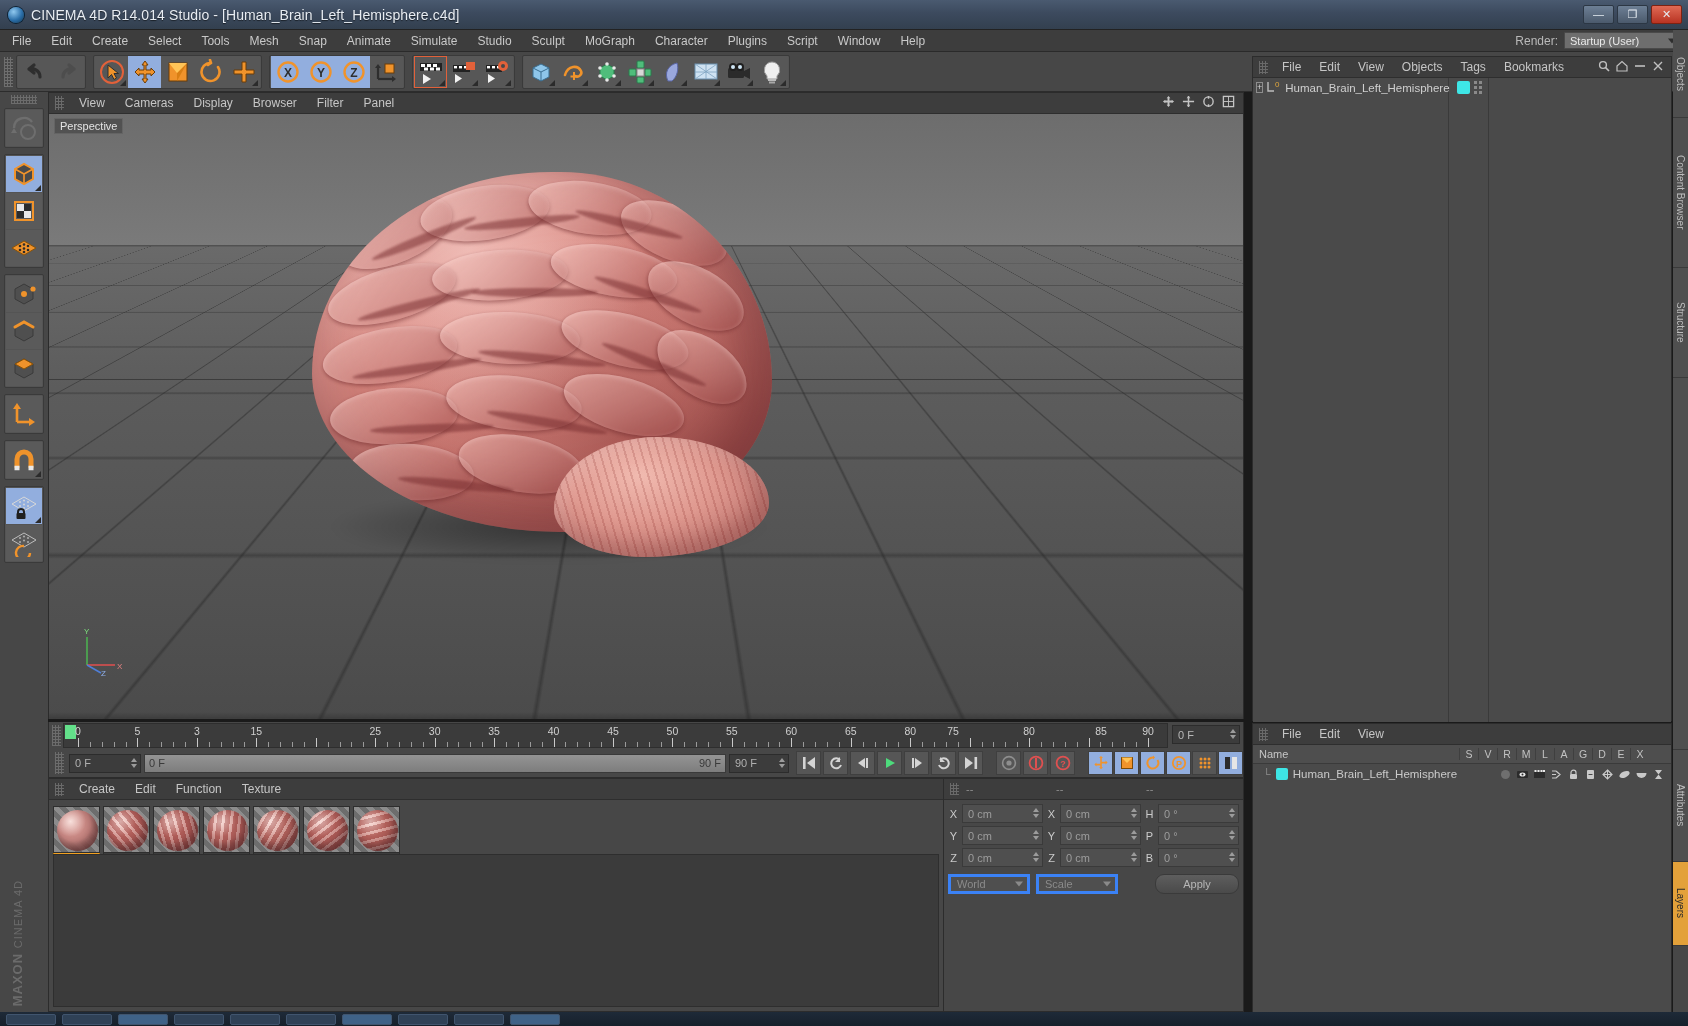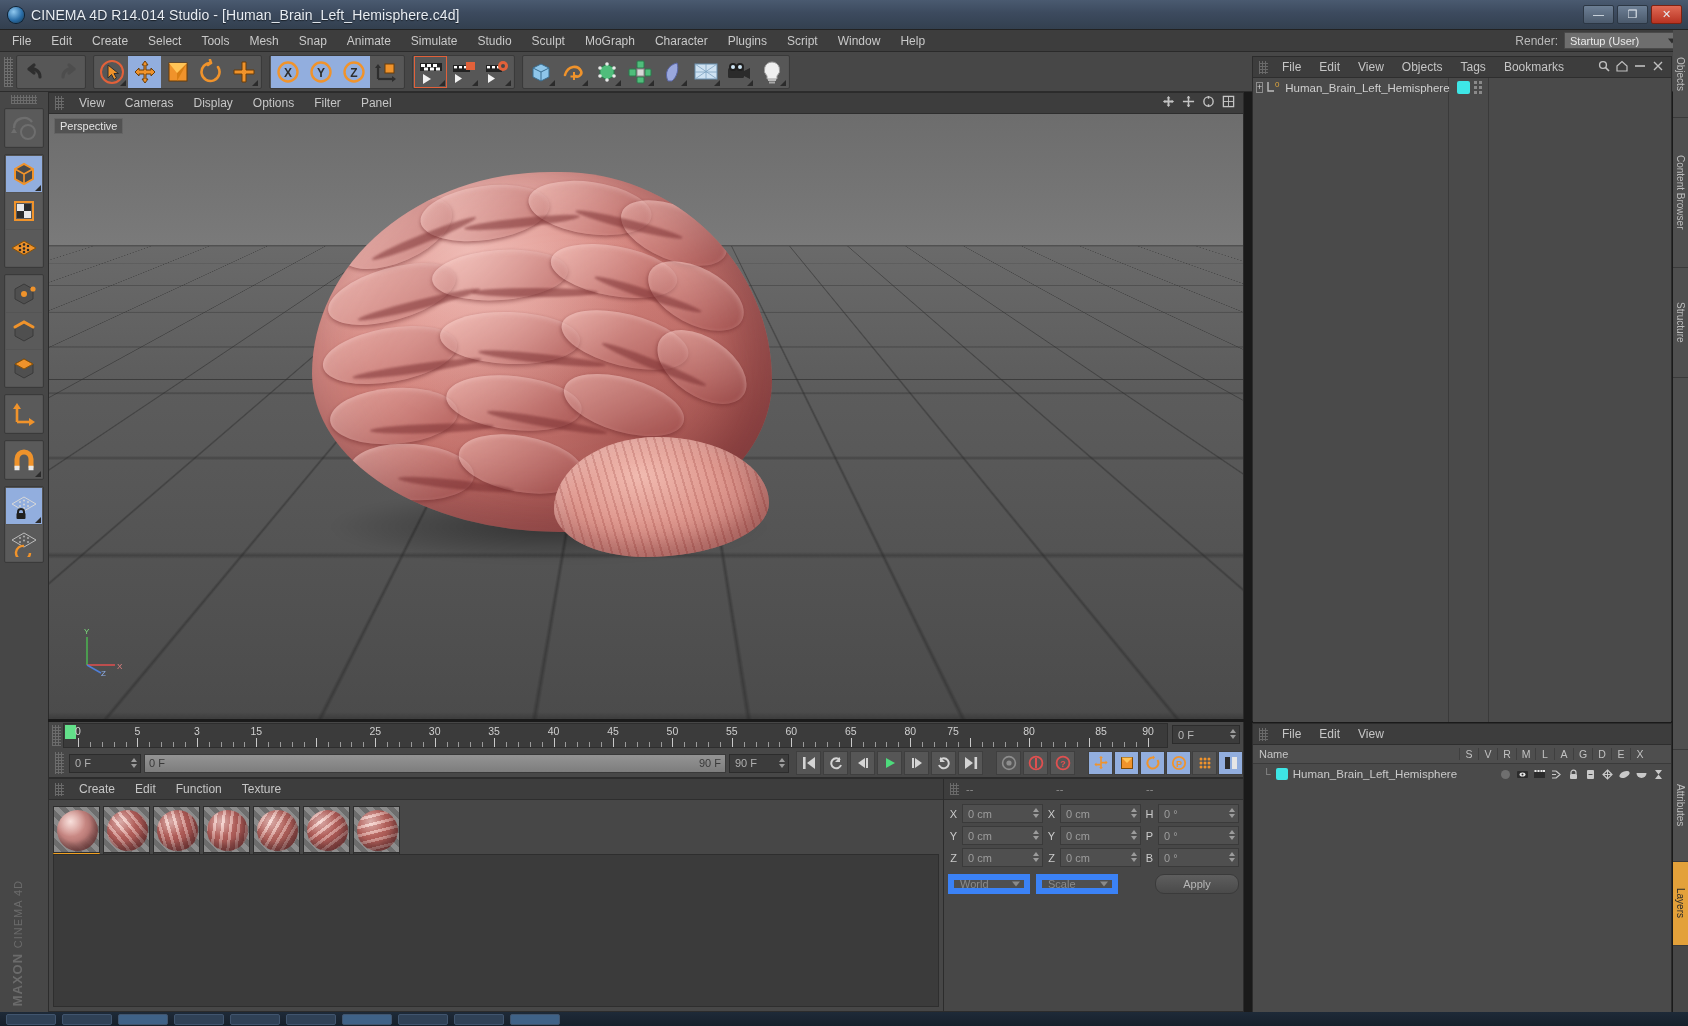--- a/index.html
+++ b/index.html
@@ -279,21 +279,21 @@
   .cp-head .col { color: #8e8e8e; font-size: 11px; width: 90px; text-align: left; }
   .cp-rows { padding: 4px 4px 0; }
   .cp-row { display: flex; align-items: center; gap: 3px; margin-bottom: 3px; }
   .cp-lbl { color: #cbcbcb; font-size: 11px; width: 11px; text-align: center; }
   .cp-in {
     flex: 1; height: 19px; background: #4f4f4f; border: 1px solid #3a3a3a;
     color: #9d9d9d; font-size: 11px; display: flex; align-items: center; padding-left: 5px; position: relative;
   }
   .cp-foot { display: flex; align-items: center; gap: 6px; padding: 4px; }
   .cp-sel {
-    width: 82px; height: 20px; background: #4f4f4f; border: 6px solid #3b82f6;
+    width: 82px; height: 20px; background: #4f4f4f; border: 3px solid #3b82f6;
     color: #8b8b8b; font-size: 11px; display: flex; align-items: center; padding-left: 6px; position: relative;
   }
   .cp-sel .arr { position: absolute; right: 4px; top: 50%; transform: translateY(-50%);
     width: 0; height: 0; border-left: 4px solid transparent; border-right: 4px solid transparent; border-top: 5px solid #8a8a8a; }
   .cp-apply {
     margin-left: auto; width: 84px; height: 20px; border-radius: 9px;
     background: linear-gradient(to bottom,#5e5e5e,#4a4a4a); border: 1px solid #3a3a3a;
     color: #b7b7b7; font-size: 11px; display: flex; align-items: center; justify-content: center;
   }
 
@@ -743,21 +743,21 @@
   <span>MAXON</span>
   <span class="sub">CINEMA 4D</span>
 </div>
 
 <div class="viewport-shell">
   <div class="vp-menubar">
     <div class="grip2"></div>
     <div class="m">View</div>
     <div class="m">Cameras</div>
     <div class="m">Display</div>
-    <div class="m">Options</div>
+    <div class="m">Browser</div>
     <div class="m">Filter</div>
     <div class="m">Panel</div>
     <div class="vp-navicons">
       <span>
         <svg width="13" height="13" viewBox="0 0 14 14">
             <path d="M7 1 l2 2.5 H8 v2.5 h2.5 V5 L13 7 l-2.5 2 V8 H8 v2.5 h1 L7 13 5 10.5 h1 V8 H3.5 v1 L1 7 3.5 5 v1 H6 V3.5 H5 Z" fill="#c4c4c4"></path>
           </svg>
       </span>
       <span>
         <svg width="13" height="13" viewBox="0 0 14 14">

